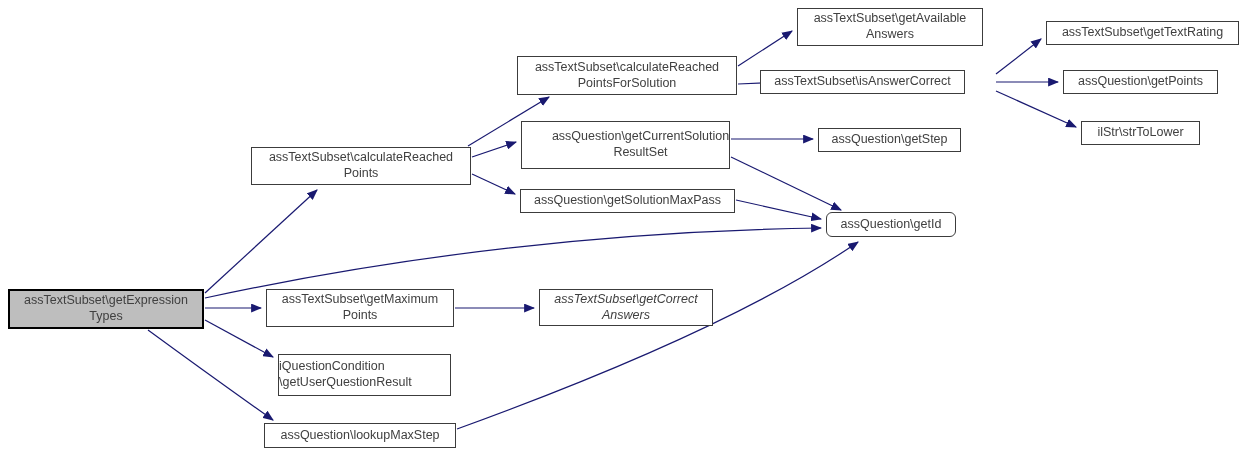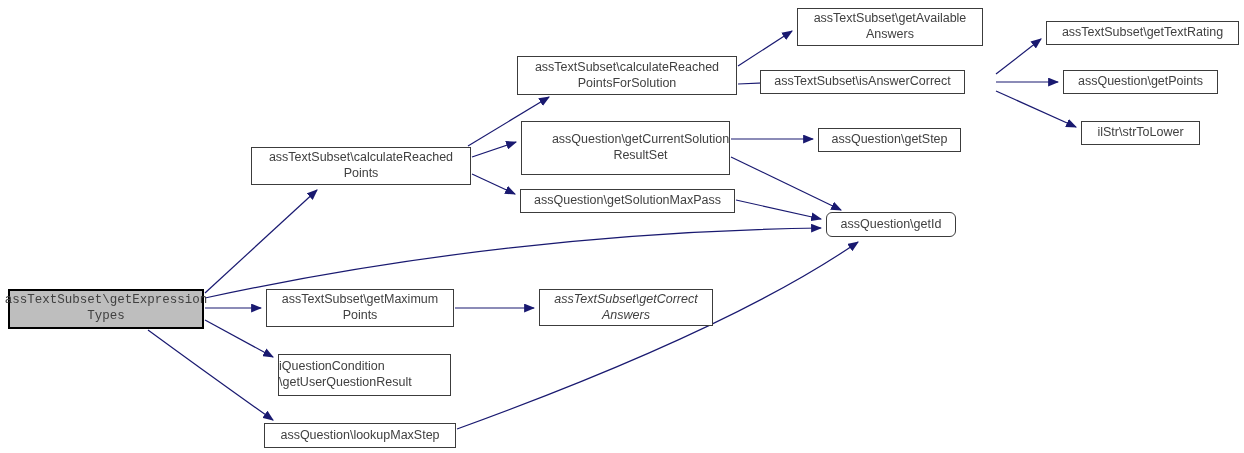--- a/index.html
+++ b/index.html
@@ -30,21 +30,20 @@
     align-items: center;
     justify-content: center;
     text-align: center;
     cursor: pointer;
   }
   .node .line { white-space: nowrap; }
   .node.root {
     background: #bebebe;
     border: 2px solid #3b82f6;
     cursor: default;
-    font-family: Liberation Mono, monospace;
   }
   .node.align-left {
     align-items: flex-start;
     text-align: left;
   }
 </style>
 </head>
 <body>
 
 <div class="canvas" style="background: rgb(255, 255, 255);">
@@ -94,21 +93,21 @@
     </div>
     <div class="node" title="assTextSubset\getTextRating" style="left: 1046px; top: 21px; width: 193px; height: 24px; background: rgb(255, 255, 255); border-color: rgb(60, 60, 60);">
       <div class="line">assTextSubset\getTextRating</div>
     </div>
     <div class="node" title="assQuestion\getPoints" style="left: 1063px; top: 70px; width: 155px; height: 24px; background: rgb(255, 255, 255); border-color: rgb(60, 60, 60); text-align: right;">
       <div class="line">assQuestion\getPoints</div>
     </div>
     <div class="node" title="ilStr\strToLower" style="left: 1081px; top: 121px; width: 119px; height: 24px; background: rgb(255, 255, 255); border-color: rgb(60, 60, 60);">
       <div class="line">ilStr\strToLower</div>
     </div>
-    <div class="node" title="assQuestion\getCurrentSolutionResultSet" style="left: 521px; top: 121px; width: 209px; height: 54px; background: rgb(255, 255, 255); border-color: rgb(60, 60, 60); padding-left: 30px;">
+    <div class="node" title="assQuestion\getCurrentSolutionResultSet" style="left: 521px; top: 121px; width: 209px; height: 48px; background: rgb(255, 255, 255); border-color: rgb(60, 60, 60); padding-left: 30px;">
       <div class="line">assQuestion\getCurrentSolution</div>
       <div class="line">ResultSet</div>
     </div>
     <div class="node" title="assQuestion\getStep" style="left: 818px; top: 128px; width: 143px; height: 24px; background: rgb(255, 255, 255); border-color: rgb(60, 60, 60);">
       <div class="line">assQuestion\getStep</div>
     </div>
     <div class="node" title="assQuestion\getSolutionMaxPass" style="left: 520px; top: 189px; width: 215px; height: 24px; background: rgb(255, 255, 255); border-color: rgb(60, 60, 60);">
       <div class="line">assQuestion\getSolutionMaxPass</div>
     </div>
     <div class="node" title="assQuestion\getId" style="left: 826px; top: 212px; width: 130px; height: 25px; background: rgb(255, 255, 255); border-color: rgb(60, 60, 60); border-radius: 6px;">

